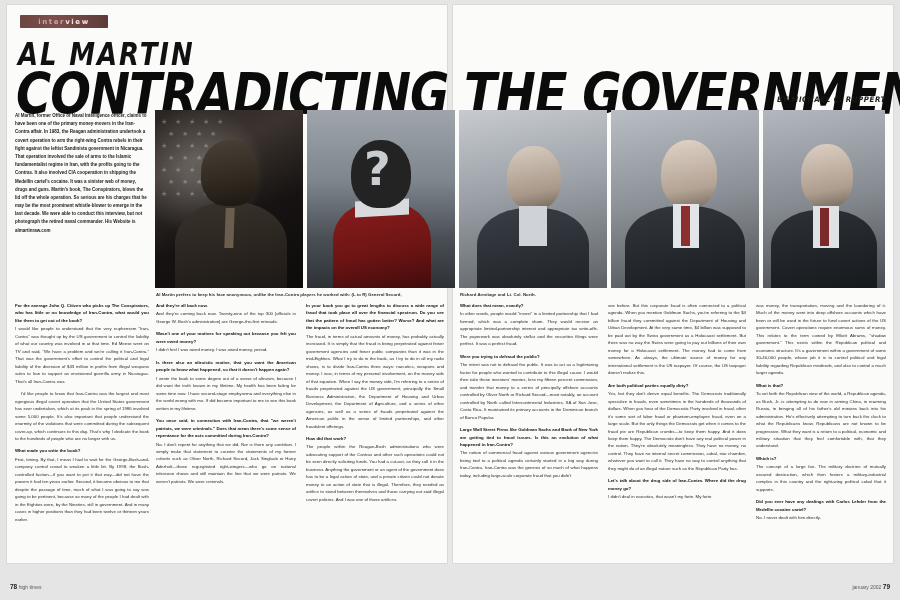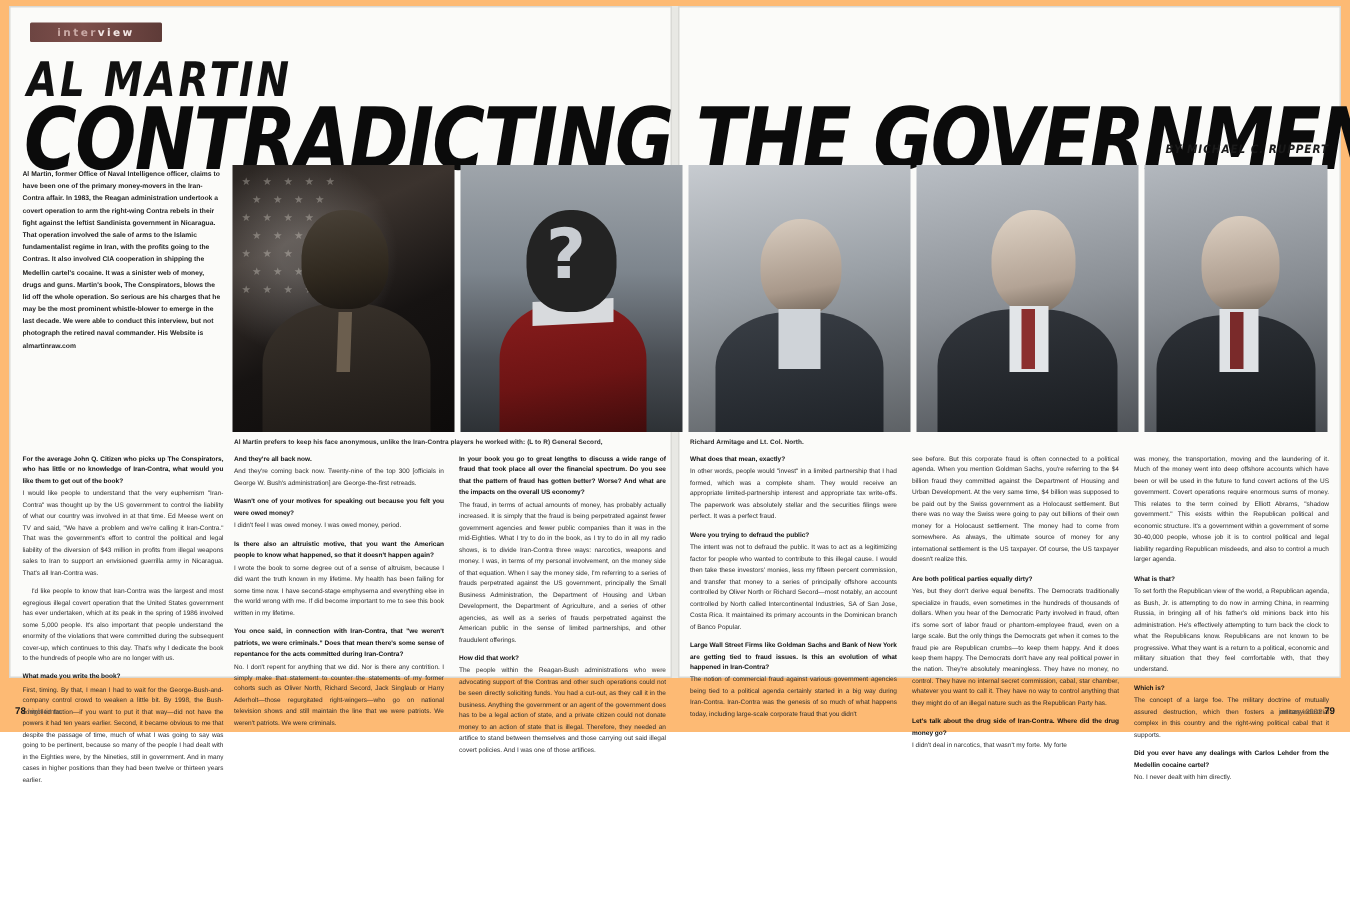--- a/index.html
+++ b/index.html
@@ -2,22 +2,22 @@
 <html><head>
 <meta charset="utf-8">
 <style>
   html,body{margin:0;padding:0;}
   body{
     width:900px;height:600px;overflow:hidden;
     background:#ffffff;
     font-family:"Liberation Sans", sans-serif;
   }
   .spread{
-    position:relative;width:900px;height:488px;
-    background:#fdba74;
+    position:relative;width:900px;height:600px;
+    background:#e5e5e5;
     box-sizing:border-box;
   }
   .page{
     position:absolute;top:4px;bottom:36px;
     background:#fbfbf9;
     border:1px solid #d9d9d5;
     box-sizing:border-box;
   }
   .page-left{left:6px;width:442px;}
   .page-right{left:452px;width:442px;}

